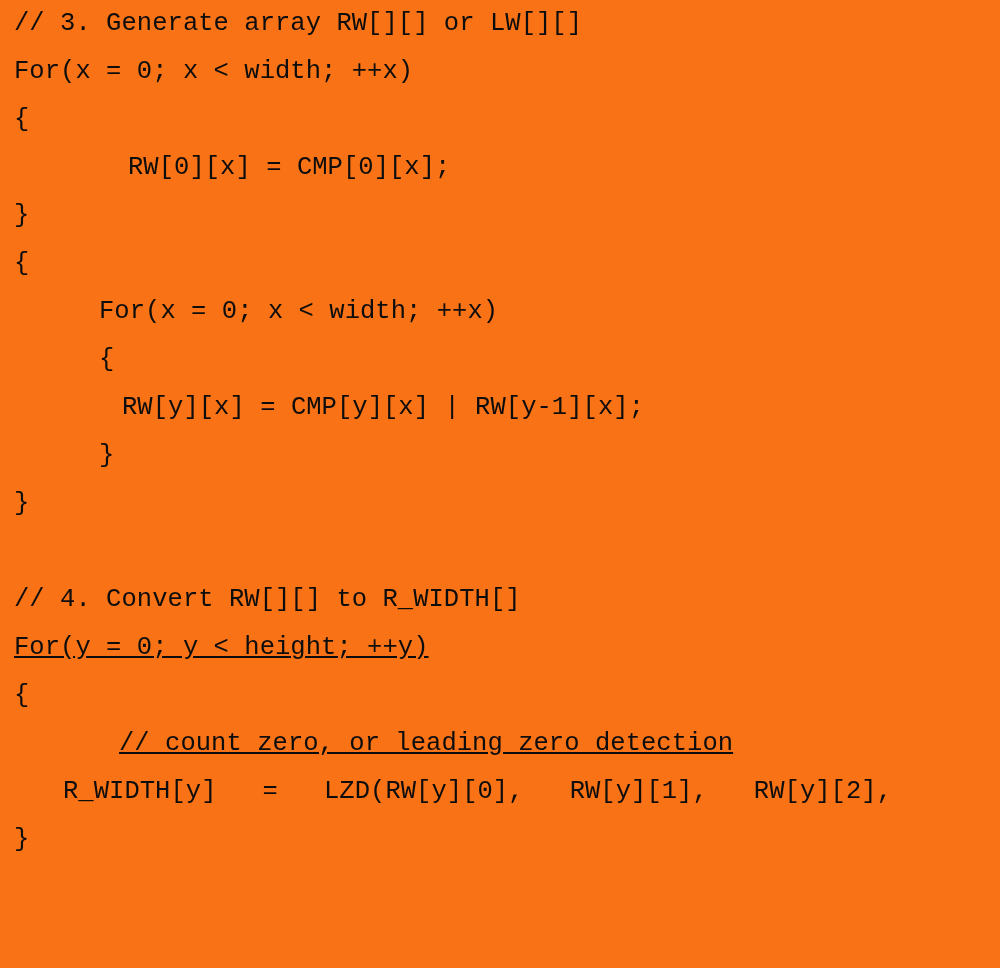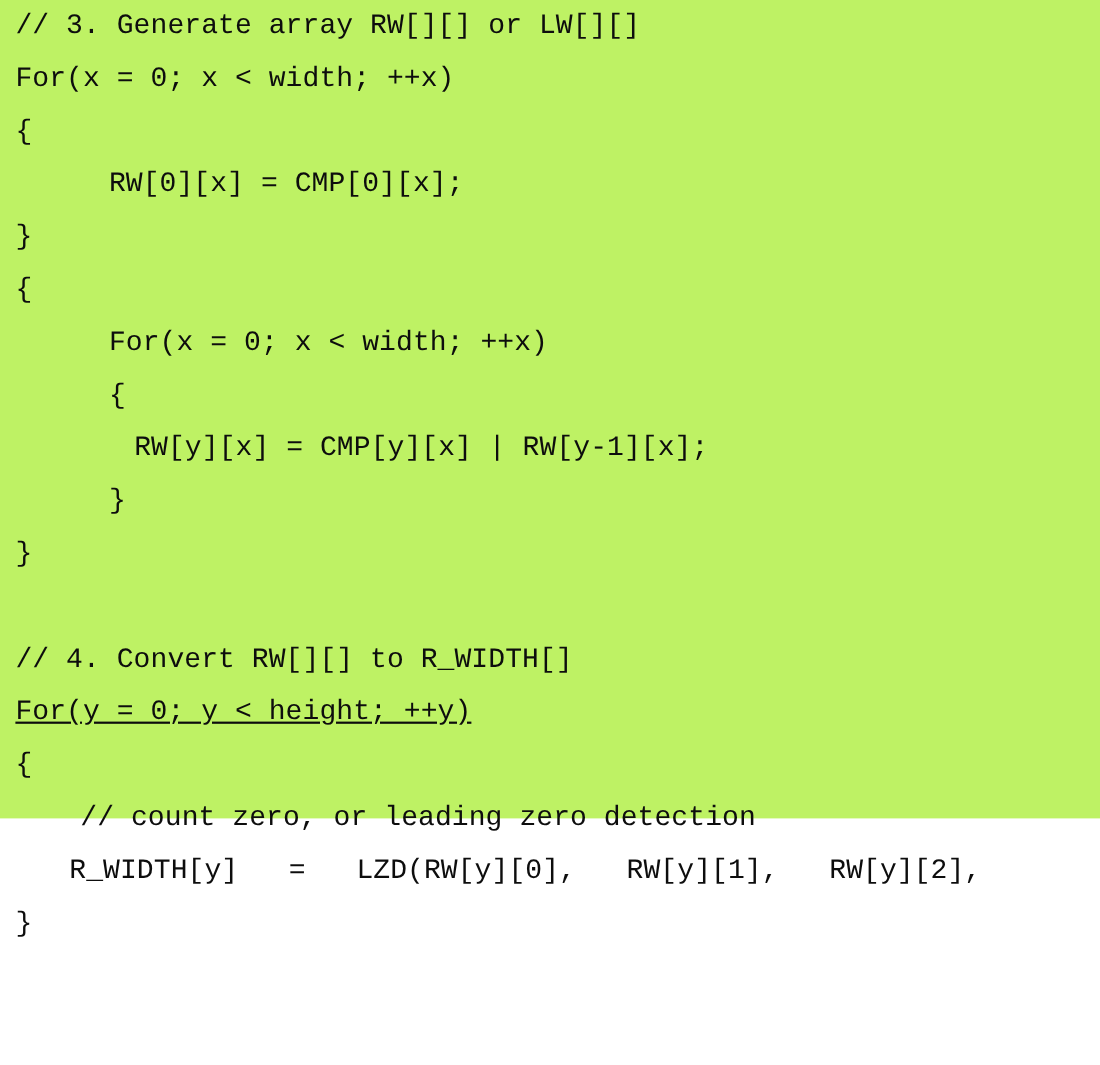--- a/index.html
+++ b/index.html
@@ -10,22 +10,22 @@
   }
   body {
     width: 1000px;
     height: 968px;
     overflow: hidden;
     font-family: "Liberation Mono", "DejaVu Sans Mono", monospace;
   }
   #listing {
     position: relative;
     width: 1000px;
-    height: 744px;
-    background: #bef264;
+    height: 968px;
+    background: #f97316;
     padding: 0;
     box-sizing: border-box;
   }
   .code-line {
     position: relative;
     height: 48px;
     line-height: 48px;
     font-size: 25.5px;
     letter-spacing: 0.05px;
     color: #0d0d0d;
@@ -42,28 +42,28 @@
     white-space: pre;
   }
 </style>
 </head>
 <body>
 
 <div id="listing">
     <div class="code-line"><span class="code-text" style="margin-left: 0px;">// 3. Generate array RW[][] or LW[][]</span></div>
     <div class="code-line"><span class="code-text" style="margin-left: 0px;">For(x = 0; x &lt; width; ++x)</span></div>
     <div class="code-line"><span class="code-text" style="margin-left: 0px;">{</span></div>
-    <div class="code-line"><span class="code-text" style="margin-left: 85px;">RW[0][x] = CMP[0][x];</span></div>
+    <div class="code-line"><span class="code-text" style="margin-left: 114px;">RW[0][x] = CMP[0][x];</span></div>
     <div class="code-line"><span class="code-text" style="margin-left: 0px;">}</span></div>
     <div class="code-line"><span class="code-text" style="margin-left: 0px;">{</span></div>
     <div class="code-line"><span class="code-text" style="margin-left: 85px;">For(x = 0; x &lt; width; ++x)</span></div>
     <div class="code-line"><span class="code-text" style="margin-left: 85px;">{</span></div>
     <div class="code-line"><span class="code-text" style="margin-left: 108px;">RW[y][x] = CMP[y][x] | RW[y-1][x];</span></div>
     <div class="code-line"><span class="code-text" style="margin-left: 85px;">}</span></div>
     <div class="code-line"><span class="code-text" style="margin-left: 0px;">}</span></div>
     <div class="code-line blank"><span class="code-text" style="margin-left: 0px;"></span></div>
     <div class="code-line"><span class="code-text" style="margin-left: 0px;">// 4. Convert RW[][] to R_WIDTH[]</span></div>
     <div class="code-line"><span class="code-text" style="margin-left: 0px; text-decoration: underline;">For(y = 0; y &lt; height; ++y)</span></div>
     <div class="code-line"><span class="code-text" style="margin-left: 0px;">{</span></div>
-    <div class="code-line"><span class="code-text" style="margin-left: 59px;">// count zero, or leading zero detection</span></div>
+    <div class="code-line"><span class="code-text" style="margin-left: 105px; text-decoration: underline;">// count zero, or leading zero detection</span></div>
     <div class="code-line"><span class="code-text" style="margin-left: 49px;">R_WIDTH[y]   =   LZD(RW[y][0],   RW[y][1],   RW[y][2],</span></div>
     <div class="code-line"><span class="code-text" style="margin-left: 0px;">}</span></div>
   </div>
 
 </body></html>

